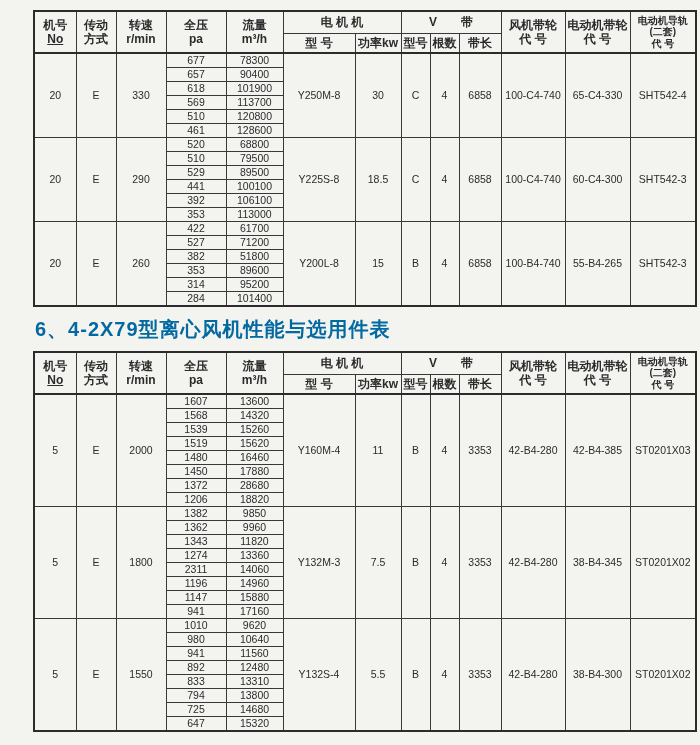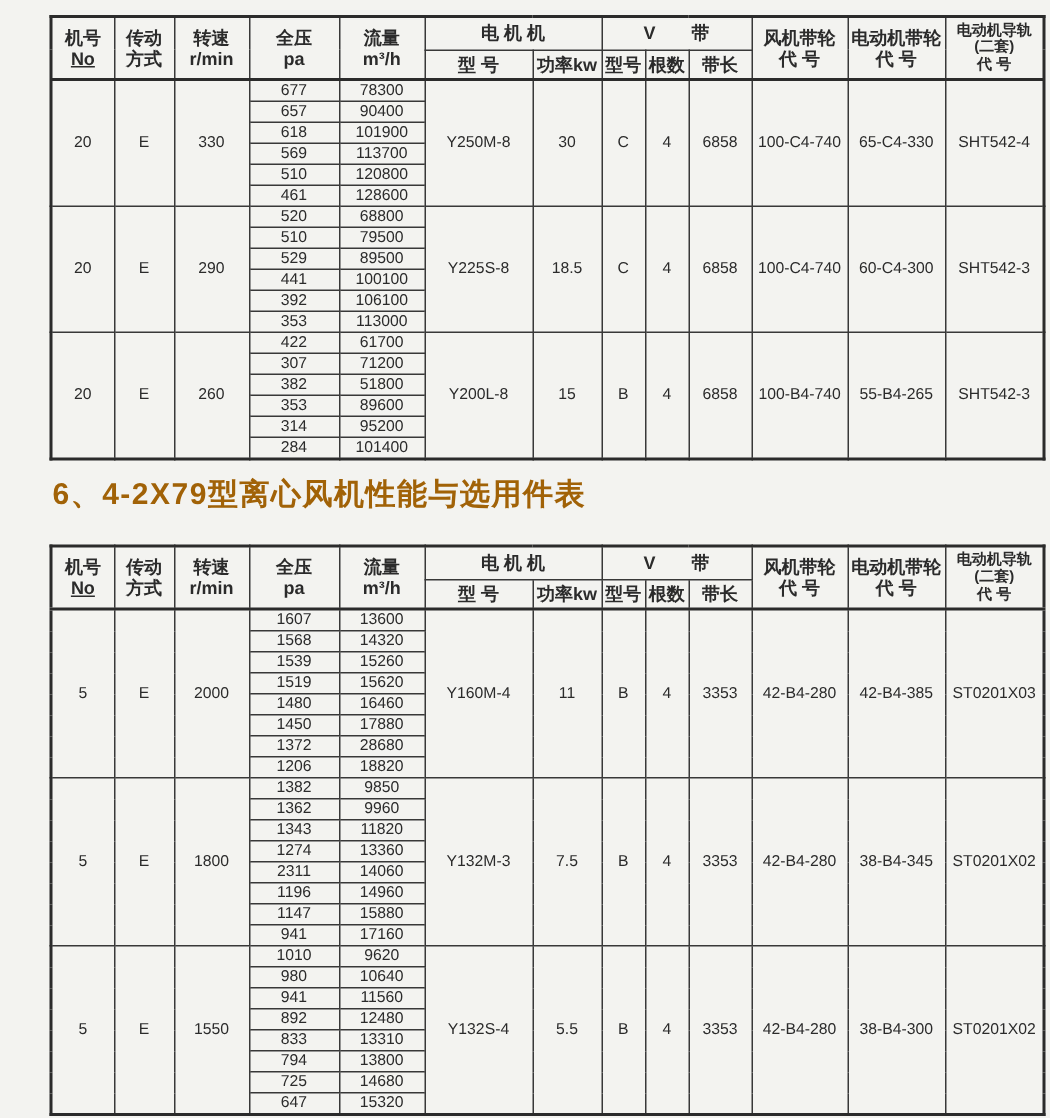--- a/index.html
+++ b/index.html
@@ -47,22 +47,22 @@
   .uline { text-decoration: underline; text-underline-offset: 1px; text-align: center; }
   .spec-table tbody td {
     height: 13px;
     font-size: 10.5px;
     line-height: 1;
   }
   .section-title {
     font-size: 20px;
     font-weight: bold;
     letter-spacing: 1px;
-    color: #a16207;
-    margin: 9px 0 20px 2px;
+    color: #0369a1;
+    margin: 9px 0 8px 2px;
   }
 </style>
 </head>
 <body>
 
 <div class="sheet">
 
   <table class="spec-table">
     <colgroup>
       <col style="width:42px">
@@ -212,21 +212,21 @@
         <td rowspan="6">Y200L-8</td>
         <td rowspan="6">15</td>
         <td rowspan="6">B</td>
         <td rowspan="6">4</td>
         <td rowspan="6">6858</td>
         <td rowspan="6">100-B4-740</td>
         <td rowspan="6">55-B4-265</td>
         <td rowspan="6">SHT542-3</td>
       </tr>
       <tr>
-          <td>307</td>
+          <td>527</td>
           <td>71200</td>
         </tr>
       <tr>
           <td>382</td>
           <td>51800</td>
         </tr>
       <tr>
           <td>353</td>
           <td>89600</td>
         </tr>

